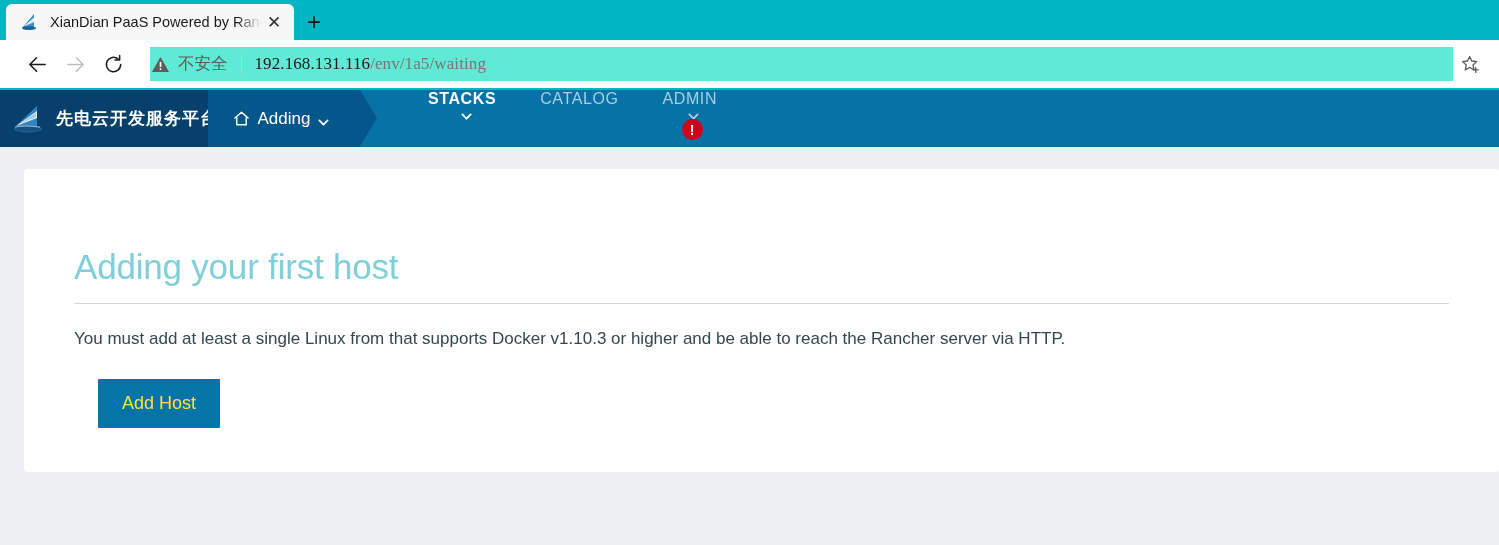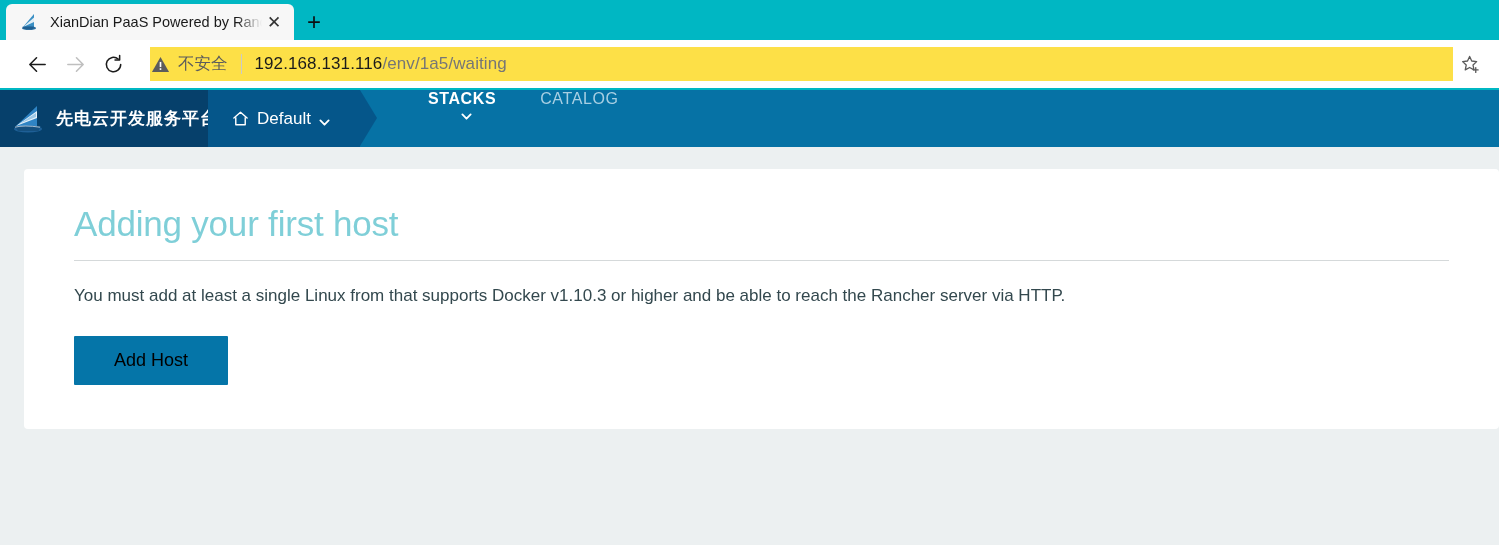--- a/index.html
+++ b/index.html
@@ -95,21 +95,21 @@
     align-items: center;
     justify-content: center;
     flex: 0 0 38px;
     color: #1b1b1b;
   }
   .nav-btn.disabled { color: #bfbfbf; }
 
   .omnibox {
     flex: 1 1 auto;
     height: 34px;
-    background: #fde047;
+    background: #5eead4;
     display: flex;
     align-items: center;
     margin-left: 18px;
     font-size: 17px;
   }
 
   .omni-warn-icon {
     width: 20px;
     flex: 0 0 20px;
     display: flex;
@@ -124,21 +124,21 @@
     white-space: nowrap;
   }
 
   .omni-sep {
     width: 1px;
     height: 20px;
     background: #c9c9c9;
     margin: 0 13px;
   }
 
-  .omni-url { white-space: nowrap; letter-spacing: 0.1px; }
+  .omni-url { white-space: nowrap; letter-spacing: 0.1px; font-family: Liberation Serif, serif; }
   .omni-url .host { color: #1b1b1b; }
   .omni-url .path { color: #767676; }
 
   .star-btn {
     width: 34px;
     height: 34px;
     flex: 0 0 34px;
     display: flex;
     align-items: center;
     justify-content: center;
@@ -273,20 +273,21 @@
     min-height: 245px;
   }
 
   .card-title {
     color: #7fcfd8;
     font-size: 35px;
     font-weight: 400;
     padding: 0 50px;
     letter-spacing: -0.2px;
     line-height: 1.1;
+    margin-top: 43px;
   }
 
   .card-divider {
     height: 1px;
     background: #d5d9da;
     margin: 16px 50px 0 50px;
   }
 
   .card-text {
     padding: 0 0 0 50px;
@@ -297,28 +298,28 @@
   }
 
   .card-text .line { white-space: nowrap; }
 
   .learn-more {
     color: #1f77b4;
     text-decoration: none;
   }
 
   .add-host-btn {
-    margin: 27px 0 0 50px;
+    margin: 27px 0 0 74px;
     display: inline-flex;
     align-items: center;
     justify-content: center;
     height: 49px;
-    padding: 0 40px;
+    padding: 0 24px;
     background: #0575a8;
-    color: #000000;
+    color: #fde047;
     font-size: 18px;
     border: none;
     border-radius: 1px;
     font-family: "Liberation Sans", sans-serif;
   }
 </style>
 </head>
 <body>
 
 <div class="browser-tabstrip">
@@ -393,21 +394,21 @@
     <span class="brand-text">先电云开发服务平台</span>
   </div>
 
   <div class="env-chip">
     <span class="home-icon">
       <svg viewBox="0 0 18 18" width="17" height="17" fill="none" stroke="#ffffff" stroke-width="1.5">
         <path d="M2 8.4 L9 2.4 L16 8.4" stroke-linejoin="round" stroke-linecap="round"></path>
         <path d="M4 8.2 V15.6 H14 V8.2" stroke-linejoin="round" stroke-linecap="round"></path>
       </svg>
     </span>
-    <span>Default</span>
+    <span>Adding</span>
     <span class="caret">
       <svg viewBox="0 0 12 12" width="11" height="11" fill="none" stroke="#ffffff" stroke-width="2">
         <path d="M1.5 3.8 L6 8.4 L10.5 3.8" stroke-linecap="round" stroke-linejoin="round"></path>
       </svg>
     </span>
   </div>
 
   <div class="nav-items">
     <div class="nav-item active">
       <span>STACKS</span>
@@ -416,20 +417,29 @@
           <path d="M1.5 3.8 L6 8.4 L10.5 3.8" stroke-linecap="round" stroke-linejoin="round"></path>
         </svg>
       </span>
     </div>
 
     <div class="nav-item">
       <span>CATALOG</span>
     </div>
 
 
+    <div class="nav-item">
+      <span>ADMIN</span>
+      <span class="caret">
+        <svg viewBox="0 0 12 12" width="11" height="11" fill="none" stroke="currentColor" stroke-width="2">
+          <path d="M1.5 3.8 L6 8.4 L10.5 3.8" stroke-linecap="round" stroke-linejoin="round"></path>
+        </svg>
+      </span>
+      <span class="alert-badge">!</span>
+    </div>
 
   </div>
 </div>
 
 <div class="page-body">
   <div class="card">
     <div class="card-title">Adding your first host</div>
     <div class="card-divider"></div>
     <div class="card-text">
       <div class="line">You must add at least a single Linux from that supports Docker v1.10.3 or higher and be able to reach the Rancher server via HTTP.</div>

